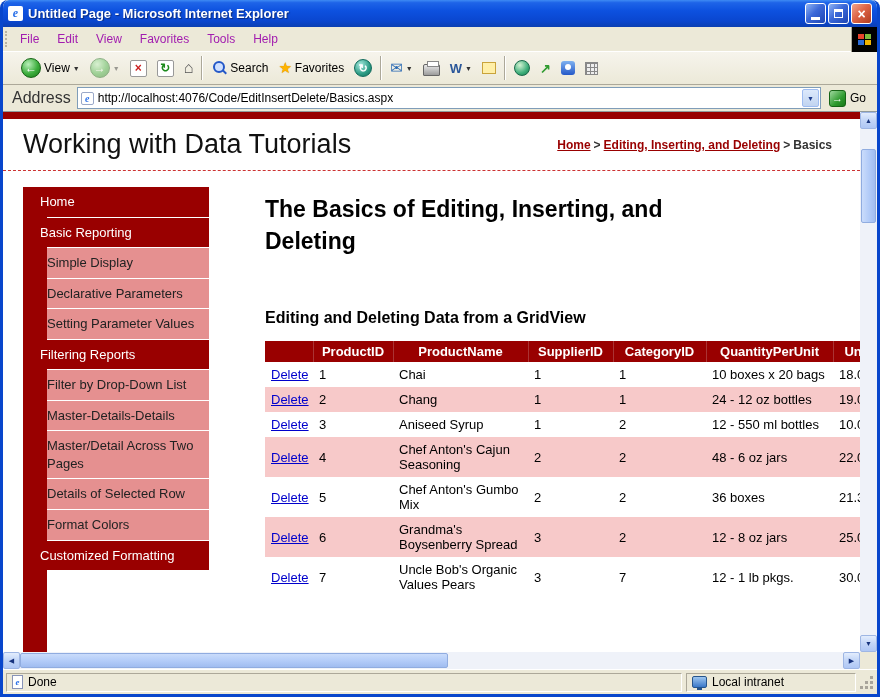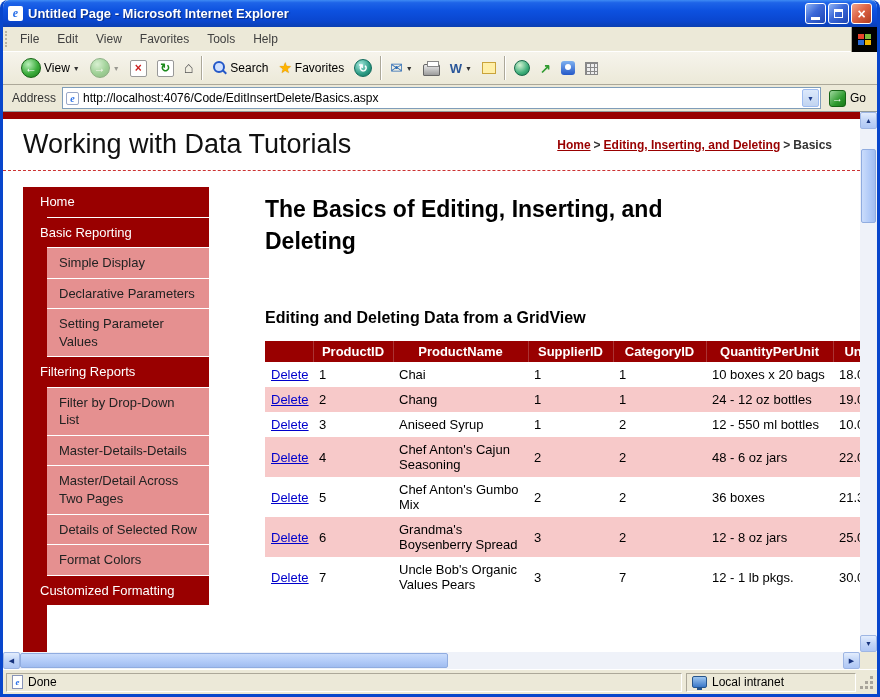--- a/index.html
+++ b/index.html
@@ -22,21 +22,21 @@
     display:flex; align-items:center; justify-content:center; color:#fff;
     background:linear-gradient(135deg,#8FB4F4,#3B68D8 45%,#1E46B4); }
   .tb-btn.close{ background:linear-gradient(135deg,#F0A58C,#DE6547 45%,#B13C1F); font-size:14px; font-weight:bold; }
   .g-min{ width:9px; height:3px; background:#fff; margin-top:9px; }
   .g-max{ width:9px; height:9px; border:1px solid #fff; border-top:3px solid #fff; }
 
   
   .menubar{ flex:0 0 25px; display:flex; align-items:stretch; background:#ECE9D8;
     border-bottom:1px solid #FFFFFF; position:relative; }
   .grip-v{ width:4px; margin:4px 2px; border-left:2px dotted #B8B4A2; }
-  .mi{ padding:5px 9px 0; font-size:12px; color:#404040; }
+  .mi{ padding:5px 9px 0; font-size:12px; color:#a21caf; }
   .brand{ position:absolute; right:0; top:0; width:26px; height:25px; background:#000;
     border-left:1px solid #ACA899; display:grid; place-items:center; }
   .flag{ display:grid; grid-template-columns:6px 6px; grid-gap:1px; }
   .flag i{ width:6px; height:5px; display:block; }
   .f1{background:#E8442C;} .f2{background:#7CBB3C;} .f3{background:#2C6CD8;} .f4{background:#F0B400;}
 
   
   .toolbar{ flex:0 0 33px; display:flex; align-items:center; gap:2px; padding:2px 4px;
     background:linear-gradient(180deg,#F6F4EC,#ECE9D8); border-bottom:1px solid #ACA899; }
   .tbtn{ display:flex; align-items:center; gap:3px; padding:2px 4px; font-size:12px; color:#000; border-radius:3px;}
@@ -70,21 +70,21 @@
   .ic-launch{ color:#2F9B2F; font-weight:bold; font-size:13px; }
   .ic-msgr{ width:14px; height:14px; border-radius:3px; background:linear-gradient(#7FB2F0,#2458C8); position:relative;}
   .ic-msgr::before{ content:""; position:absolute; left:4px; top:3px; width:6px; height:6px; border-radius:50%; background:#fff; }
   .ic-grid{ width:13px; height:13px; border:1px solid #888;
     background-image:linear-gradient(#888 1px,transparent 1px),linear-gradient(90deg,#888 1px,transparent 1px);
     background-size:4px 4px; background-color:#eee; }
 
   
   .addressbar{ flex:0 0 27px; display:flex; align-items:center; gap:6px; padding:2px 5px;
     background:#ECE9D8; border-bottom:1px solid #919B9C; }
-  .addr-label{ font-size:12px; color:#333; padding-left:4px; }
+  .addr-label{ font-size:16px; color:#333; padding-left:4px; }
   .addr-box{ flex:1; height:22px; background:#fff; border:1px solid #7F9DB9; display:flex; align-items:center; padding:0 1px 0 3px; }
   .ic-ie-sm{ width:13px; height:13px; background:#fff; border:1px solid #9AA8C8; border-radius:2px;
     color:#2D72E8; font:bold italic 10px/12px "Liberation Serif", serif; text-align:center; flex:0 0 13px; }
   .addr-text{ flex:1; border:none; outline:none; font-family:"Liberation Sans",sans-serif; font-size:12px; color:#000; padding:0 4px; background:transparent;}
   .addr-drop{ width:17px; height:18px; border:1px solid #9EBCF0; border-radius:2px;
     background:linear-gradient(180deg,#DCE9FC,#C1D4F0); color:#1D3C8C; font-size:7px;
     display:flex; align-items:center; justify-content:center; }
   .go-btn{ display:flex; align-items:center; gap:4px; font-size:12px; padding:1px 6px 1px 2px; }
   .ic-go{ width:17px; height:17px; border-radius:3px; border:1px solid #156415; color:#fff;
     display:flex; align-items:center; justify-content:center; font-size:11px; font-weight:bold;
@@ -101,21 +101,21 @@
   .crumb-link{ color:#990000; text-decoration:underline; cursor:pointer; }
   .crumb-sep{ padding:0 3px; }
   .divider{ border-top:1px dashed #CC3333; }
   .content{ flex:1; display:flex; align-items:stretch; padding:16px 0 0 20px; overflow:hidden; }
 
   
   .sidebar{ flex:0 0 186px; width:186px; position:relative; }
   .rail{ position:absolute; left:0; top:0; bottom:0; width:24px; background:#990000; z-index:0; }
   .nav-item{ position:relative; z-index:1; margin-bottom:1px; font-size:13px; line-height:1.35; cursor:pointer; }
   .nav-section{ margin-left:8px; background:#990000; color:#fff; padding:6px 9px; }
-  .nav-sub{ margin-left:24px; background:#E59090; color:#222; padding:6px 12px; }
+  .nav-sub{ margin-left:24px; background:#E59090; color:#222; padding:6px 0; }
 
   
   .main{ flex:1; padding:6px 0 0 56px; overflow:hidden; }
   .main h1{ font-size:23px; font-weight:bold; color:#000; line-height:1.4; max-width:480px; margin:0 0 52px; }
   .main h2{ font-size:16px; font-weight:bold; color:#000; margin:0 0 14px; }
 
   table.grid{ border-collapse:collapse; table-layout:fixed; width:648px; font-size:13px; }
   table.grid th{ background:#990000; color:#fff; font-weight:bold; padding:3px 4px; text-align:center;
     border-right:1px solid #AA3333; white-space:nowrap; overflow:hidden; }
   table.grid td{ padding:5px 6px; vertical-align:middle; color:#000; background:#fff; }

